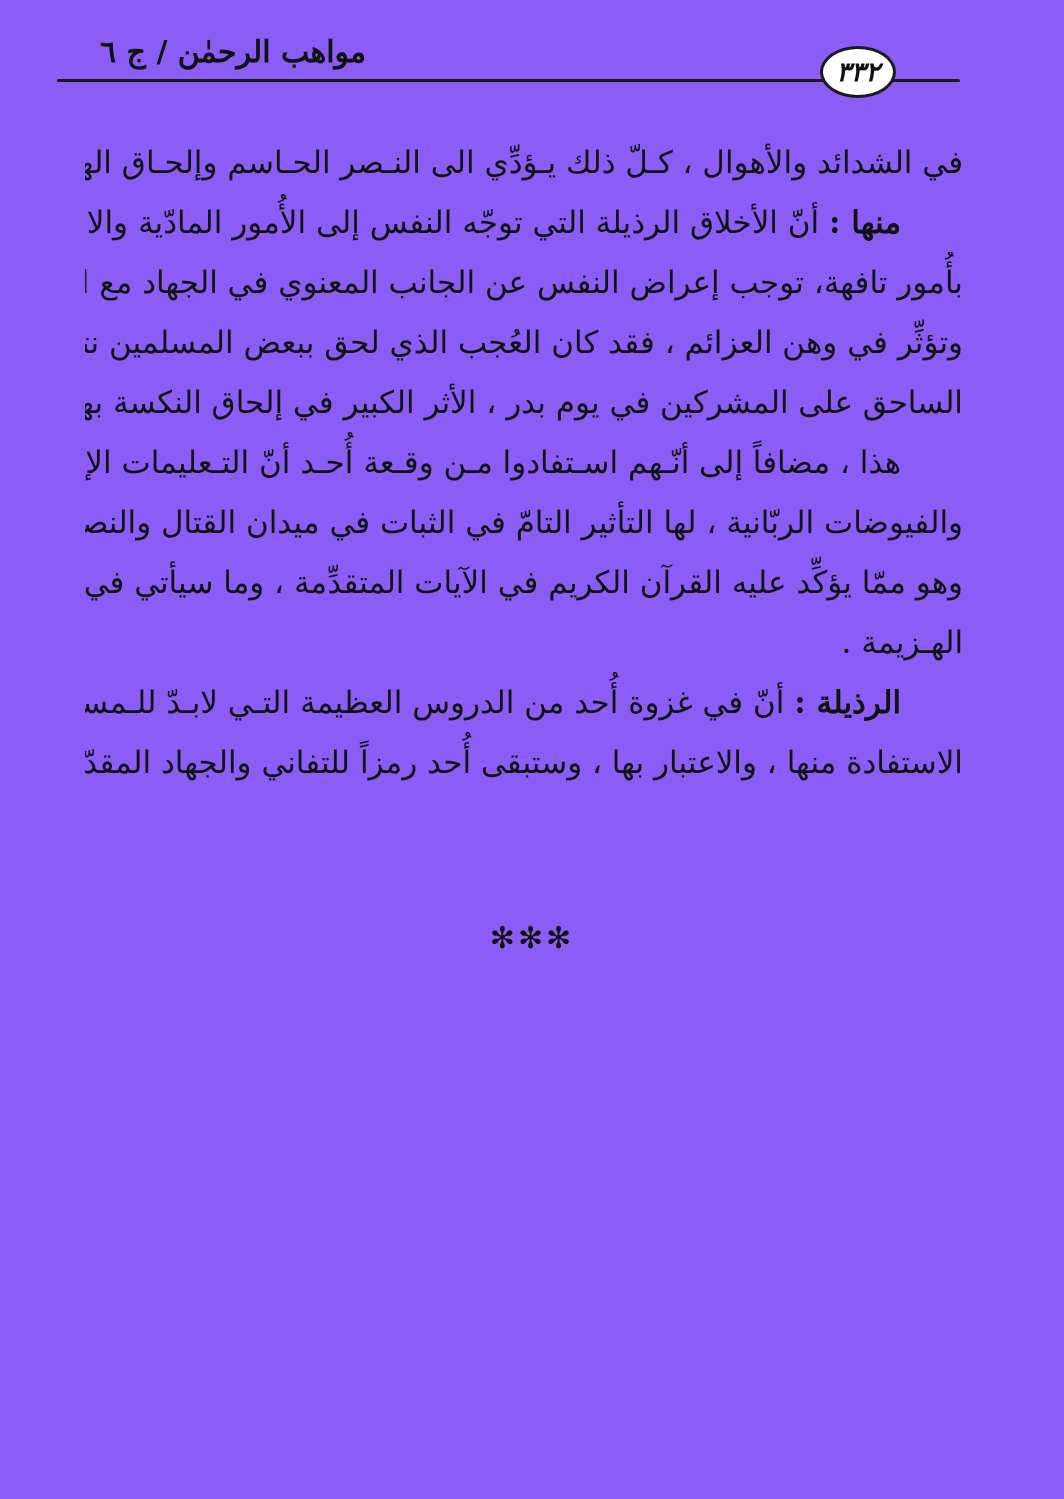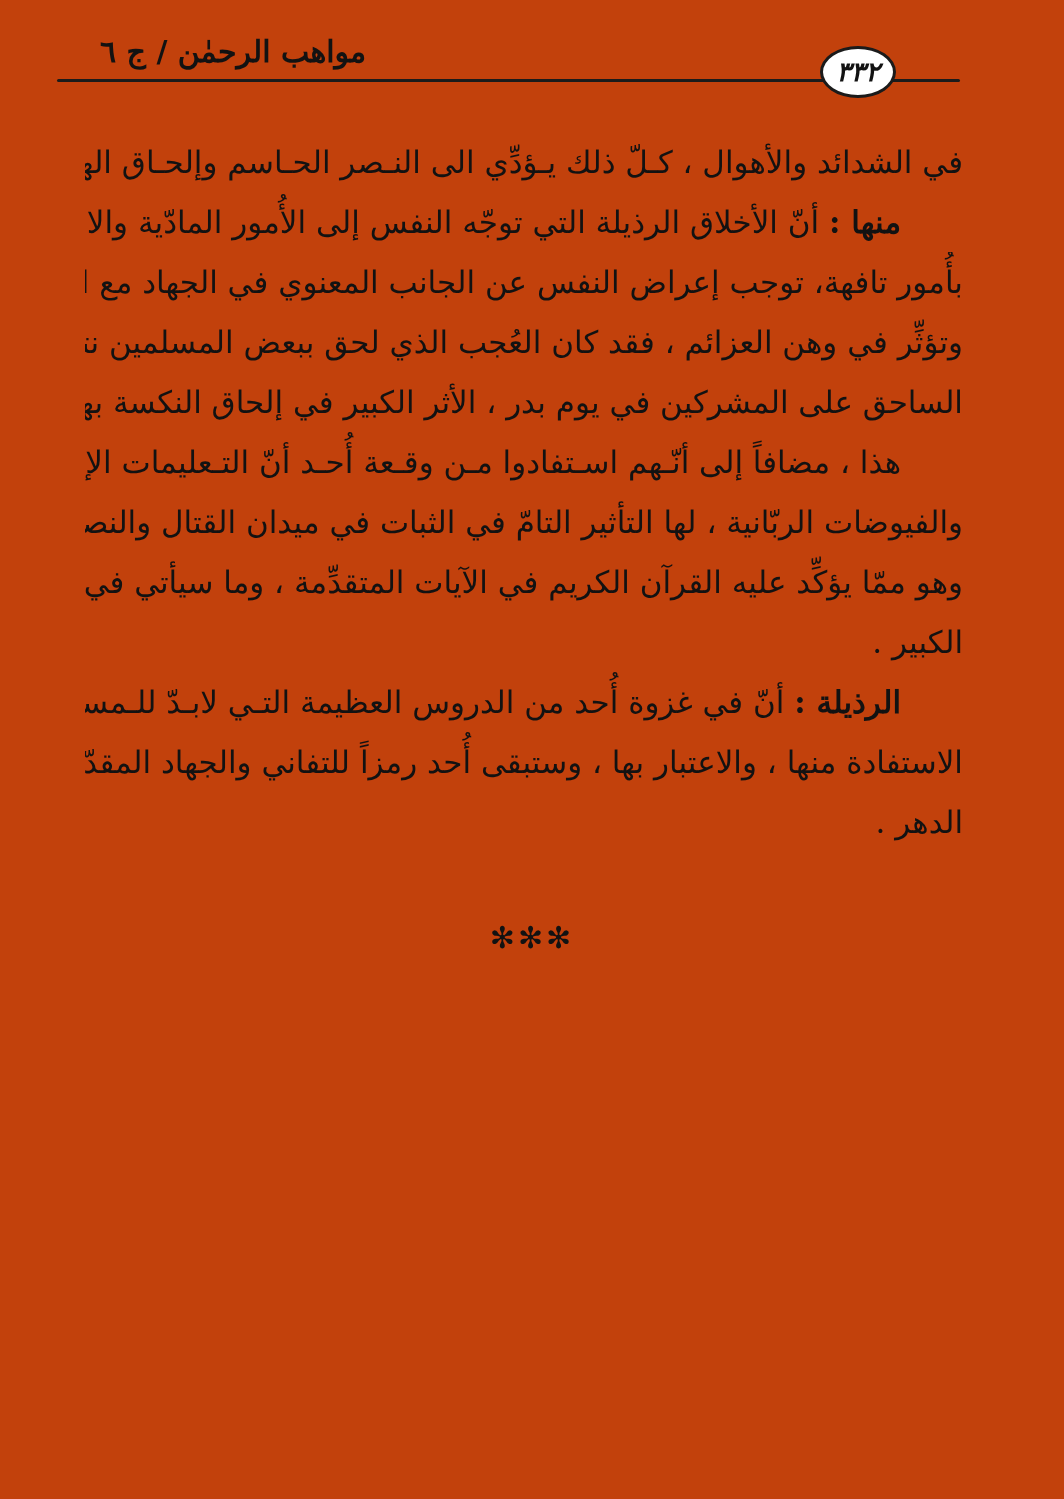--- a/index.html
+++ b/index.html
@@ -1,21 +1,21 @@
 <!DOCTYPE html>
 <html lang="ar" dir="rtl"><head>
 <meta charset="utf-8">
 <style>
   html,body{margin:0;padding:0;}
   body{background:#e8e8e8;}
   .page{
     position:relative;
     width:1064px;height:1499px;
     margin:0 auto;
-    background:#c2410c;
+    background:#8b5cf6;
     overflow:hidden;
     font-family:"DejaVu Serif", serif;
     color:#121212;
   }
   
   .hdr-title{
     position:absolute;
     left:100px;top:34px;
     width:300px;
     direction:rtl;
@@ -94,23 +94,22 @@
     <div class="line j">في الشدائد والأهوال ، كـلّ ذلك يـؤدِّي الى النـصر الحـاسم وإلحـاق الهـزيمة</div>
 
     <div class="line j ind"><span class="lead">منها :</span> <span>أنّ الأخلاق الرذيلة التي توجّه النفس إلى الأُمور المادّية والانشغال</span></div>
     <div class="line j">بأُمور تافهة، توجب إعراض النفس عن الجانب المعنوي في الجهاد مع الأعداء ،</div>
     <div class="line j">وتؤثِّر في وهن العزائم ، فقد كان العُجب الذي لحق ببعض المسلمين نتيجة نصرهم</div>
     <div class="line r">الساحق على المشركين في يوم بدر ، الأثر الكبير في إلحاق النكسة بهم .</div>
 
     <div class="line j ind">هذا ، مضافاً إلى أنّـهم اسـتفادوا مـن وقـعة أُحـد أنّ التـعليمات الإلهـيّة</div>
     <div class="line j">والفيوضات الربّانية ، لها التأثير التامّ في الثبات في ميدان القتال والنصر الأكيد ،</div>
     <div class="line j">وهو ممّا يؤكِّد عليه القرآن الكريم في الآيات المتقدِّمة ، وما سيأتي في الآيـات</div>
-    <div class="line r">الكبير .</div>
+    <div class="line r">الهـزيمة .</div>
 
     <div class="line j ind"><span class="lead">الرذيلة :</span> <span>أنّ في غزوة أُحد من الدروس العظيمة التـي لابـدّ للـمسلمين</span></div>
     <div class="line j">الاستفادة منها ، والاعتبار بها ، وستبقى أُحد رمزاً للتفاني والجهاد المقدّس مدى</div>
-    <div class="line r">الدهر .</div>
 
   </div>
 
   <div class="separator">✻✻✻</div>
 
 </div>
 
 </body></html>

